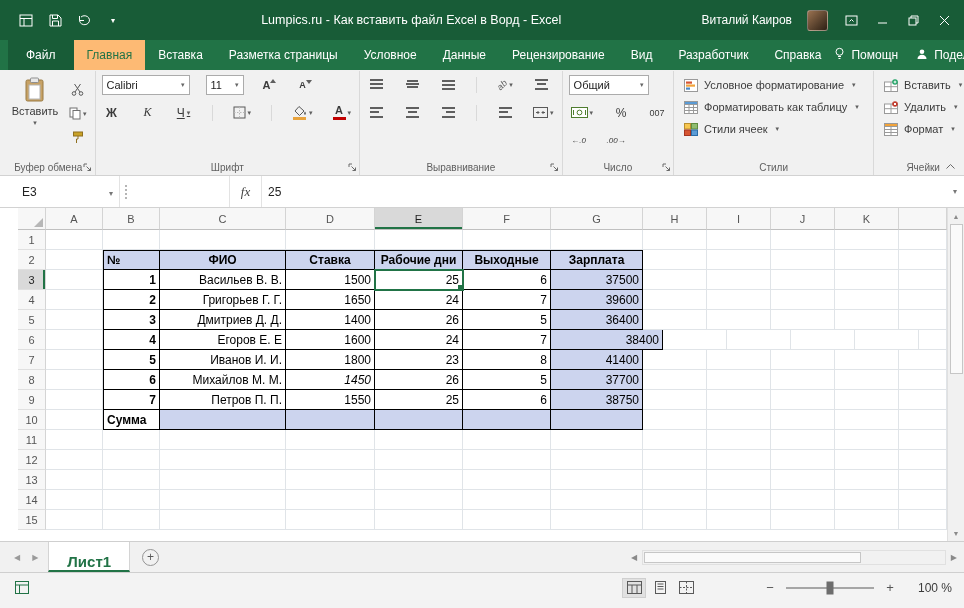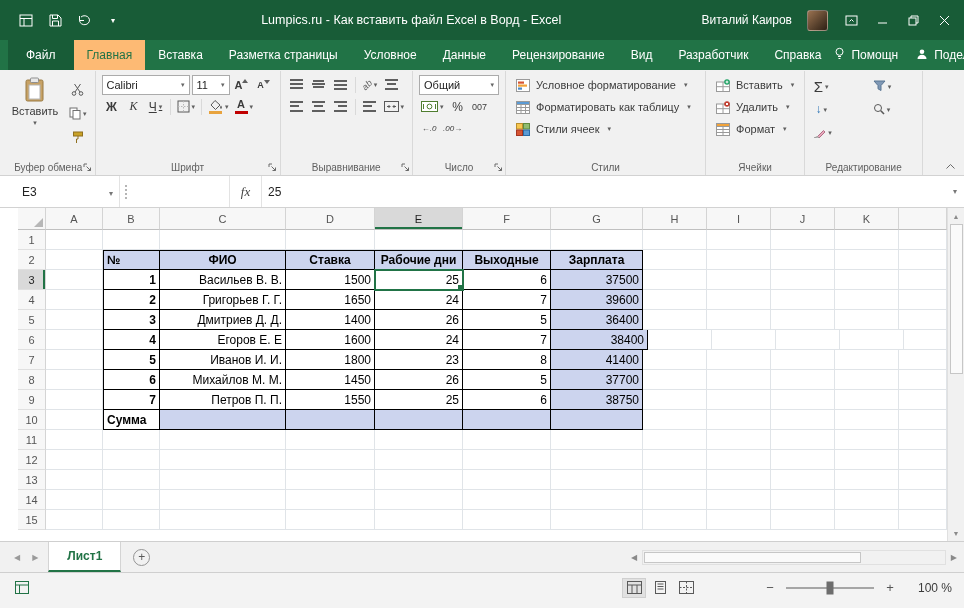--- a/index.html
+++ b/index.html
@@ -24,21 +24,21 @@
 .rtabs{display:flex;align-items:stretch}
 .rtab.active{background:#fdba74;color:var(--accent,#217346)}
 .tabright{margin-left:auto;display:flex;align-items:center;gap:18px;padding-right:14px}
 .tellme,.share{display:flex;align-items:center;gap:6px;font-size:12px;white-space:nowrap}
 
 
 .ribbon{height:106px;background:var(--ribbon-bg,#f1f1f1);border-bottom:1px solid #d2d2d2;display:flex;align-items:stretch;padding:1px 14px 0 2px;position:relative;flex:0 0 auto}
 .rgroup{position:relative;display:flex;flex-direction:column;padding:3px 6px 15px;border-right:1px solid #d9d9d9}
 .rg-label{position:absolute;bottom:2px;left:0;right:0;text-align:center;font-size:10px;color:#5f5f5f;white-space:nowrap}
 .launcher{position:absolute;right:2px;bottom:3px;width:10px;height:10px;display:flex;align-items:center;justify-content:center}
-.rrow{display:flex;align-items:center;gap:2px;margin-bottom:1px;height:21px}
+.rrow{display:flex;align-items:center;gap:16px;margin-bottom:7px;height:21px}
 .sbtn{min-width:20px;height:20px;display:inline-flex;align-items:center;justify-content:center;color:#3b3b3b;font-size:12px;padding:0 2px;position:relative;white-space:nowrap}
 .dd::after{content:"▾";font-size:7px;color:#5f5f5f;margin-left:2px;line-height:1}
 .vsep{width:1px;height:16px;background:#d9d9d9;margin:0 2px}
 .cb-body{display:flex;gap:5px}
 .bigbtn{display:flex;flex-direction:column;align-items:center;width:54px;padding-top:3px;font-size:11px;color:#3b3b3b;gap:2px}
 .bigbtn::after{content:"▾";font-size:7px;color:#5f5f5f}
 .minicol{display:flex;flex-direction:column;gap:4px;padding-top:5px}
 .combo{height:20px;background:#fff;border:1px solid #ababab;display:flex;align-items:center;font-size:11px;color:#222;padding:0 4px;gap:2px}
 .combo::after{content:"▾";margin-left:auto;font-size:7px;color:#666}
 .bld{font-weight:bold}
@@ -112,21 +112,21 @@
 .varr.up::after{content:"▲"}
 .varr.down::after{content:"▼"}
 .vthumb{width:13px;height:150px;background:#fafafa;border:1px solid #c6c6c6;margin-top:2px}
 .vfill{flex:1}
 
 
 .sheetbar{height:31px;background:#f1f1f1;border-top:1px solid #cfcfcf;display:flex;align-items:stretch;flex:0 0 auto;padding-left:8px}
 .sharr{display:flex;align-items:center;padding:0 6px;color:#9a9a9a;font-size:8px}
 .sharr.l::after{content:"◀"}
 .sharr.r::after{content:"▶"}
-.sheettab{background:#fff;color:var(--accent,#217346);font-weight:bold;font-size:12px;display:flex;align-items:center;padding:0 18px;border-left:1px solid #d4d4d4;border-right:1px solid #d4d4d4;border-bottom:2px solid var(--accent,#217346);margin-left:4px}
+.sheettab{background:#fff;color:var(--accent,#217346);font-weight:bold;font-size:15px;display:flex;align-items:flex-end;padding:0 18px;border-left:1px solid #d4d4d4;border-right:1px solid #d4d4d4;border-bottom:2px solid var(--accent,#217346);margin-left:4px}
 .addsheet{width:17px;height:17px;border-radius:50%;border:1px solid #949494;margin:auto 0 auto 12px;display:flex;align-items:center;justify-content:center;color:#595959;font-size:12px}
 .addsheet::after{content:"+";line-height:1}
 .hscroll{margin-left:auto;width:340px;display:flex;align-items:center;padding:0 4px;gap:2px}
 .harr{font-size:8px;color:#8a8a8a;padding:0 3px}
 .harr.l::after{content:"◀"}
 .harr.r::after{content:"▶"}
 .htrack{flex:1;height:15px;background:#f1f1f1;border:1px solid #e0e0e0;position:relative}
 .hthumb{position:absolute;left:1px;top:1px;bottom:1px;width:72%;background:#fafafa;border:1px solid #c6c6c6}
 
 
@@ -621,21 +621,21 @@
             <div class="cell cfill"></div>
           </div>
           <div class="grow">
             <div class="rowh">6</div>
             <div class="cell" style="width: 57px;"></div>
             <div class="cell tb tl ar b" style="width: 57px;">4</div>
             <div class="cell tb ar" style="width: 126px;">Егоров Е. Е</div>
             <div class="cell tb ar" style="width: 89px;">1600</div>
             <div class="cell tb ar" style="width: 88px;">24</div>
             <div class="cell tb ar" style="width: 88px;">7</div>
-            <div class="cell tb ar lav" style="width: 97px; padding-left: 18px;">38400</div>
+            <div class="cell tb ar lav" style="width: 112px; padding-left: 18px;">38400</div>
             <div class="cell" style="width: 64px;"></div>
             <div class="cell" style="width: 64px;"></div>
             <div class="cell" style="width: 64px;"></div>
             <div class="cell" style="width: 64px;"></div>
             <div class="cell cfill"></div>
           </div>
           <div class="grow">
             <div class="rowh">7</div>
             <div class="cell" style="width: 57px;"></div>
             <div class="cell tb tl ar b" style="width: 57px;">5</div>
@@ -648,21 +648,21 @@
             <div class="cell" style="width: 64px;"></div>
             <div class="cell" style="width: 64px;"></div>
             <div class="cell" style="width: 64px;"></div>
             <div class="cell cfill"></div>
           </div>
           <div class="grow">
             <div class="rowh">8</div>
             <div class="cell" style="width: 57px;"></div>
             <div class="cell tb tl ar b" style="width: 57px;">6</div>
             <div class="cell tb ar" style="width: 126px;">Михайлов М. М.</div>
-            <div class="cell tb ar" style="width: 89px;">1450</div>
+            <div class="cell tb ar" style="width: 89px; font-style: italic;">1450</div>
             <div class="cell tb ar" style="width: 88px;">26</div>
             <div class="cell tb ar" style="width: 88px;">5</div>
             <div class="cell tb ar lav" style="width: 92px;">37700</div>
             <div class="cell" style="width: 64px;"></div>
             <div class="cell" style="width: 64px;"></div>
             <div class="cell" style="width: 64px;"></div>
             <div class="cell" style="width: 64px;"></div>
             <div class="cell cfill"></div>
           </div>
           <div class="grow">

